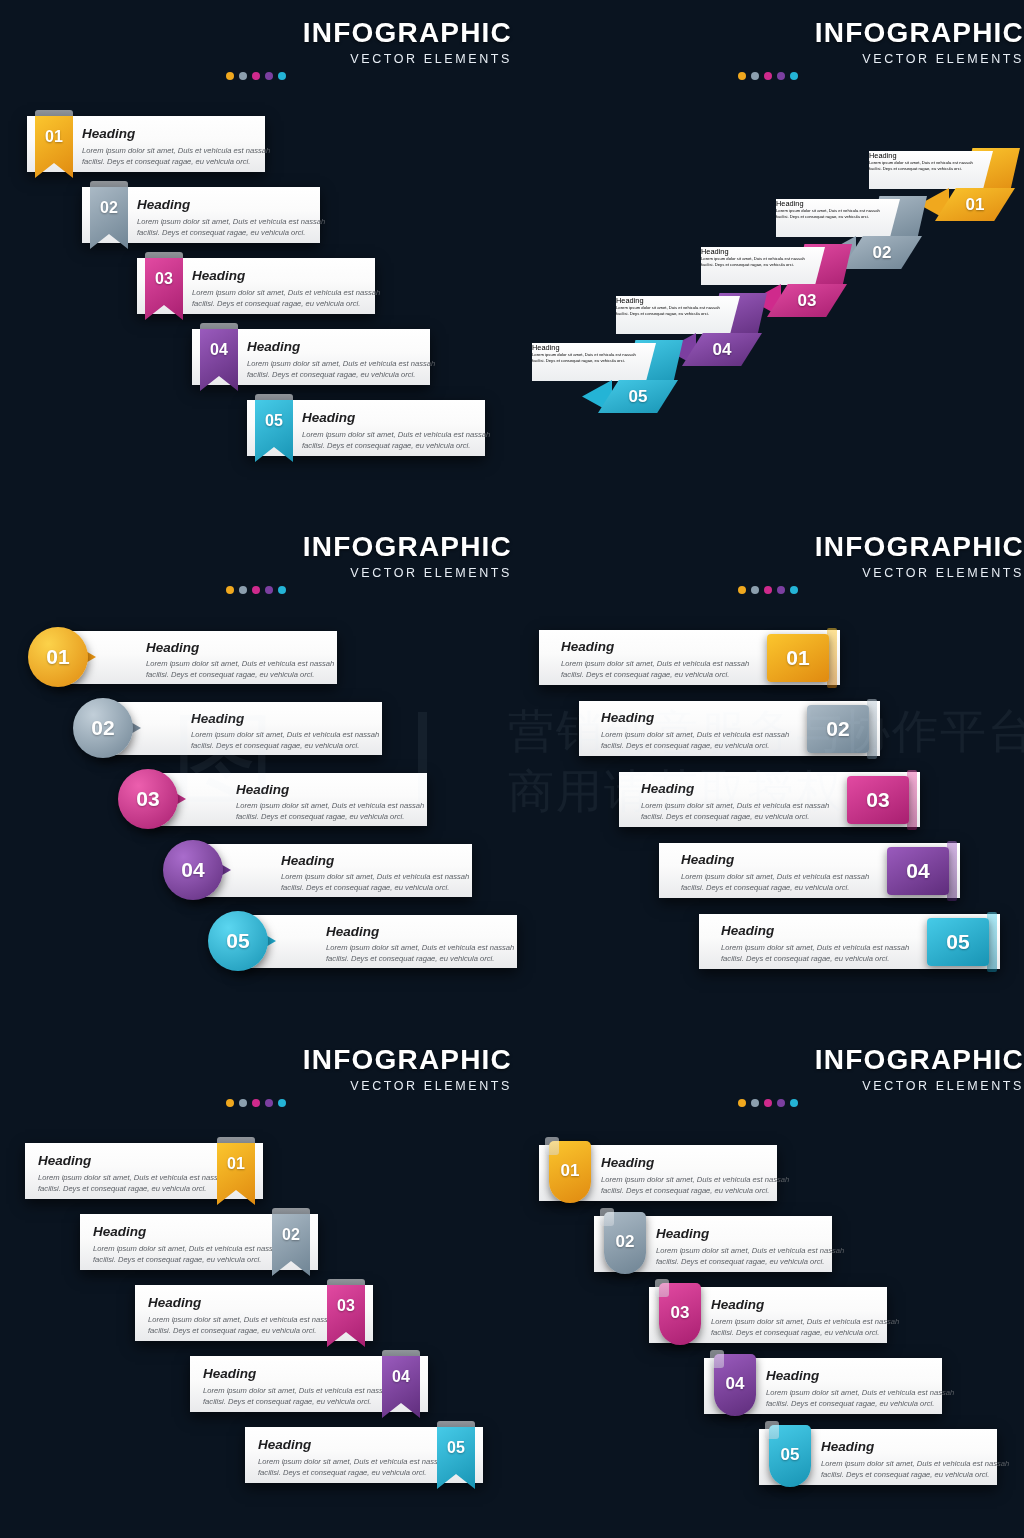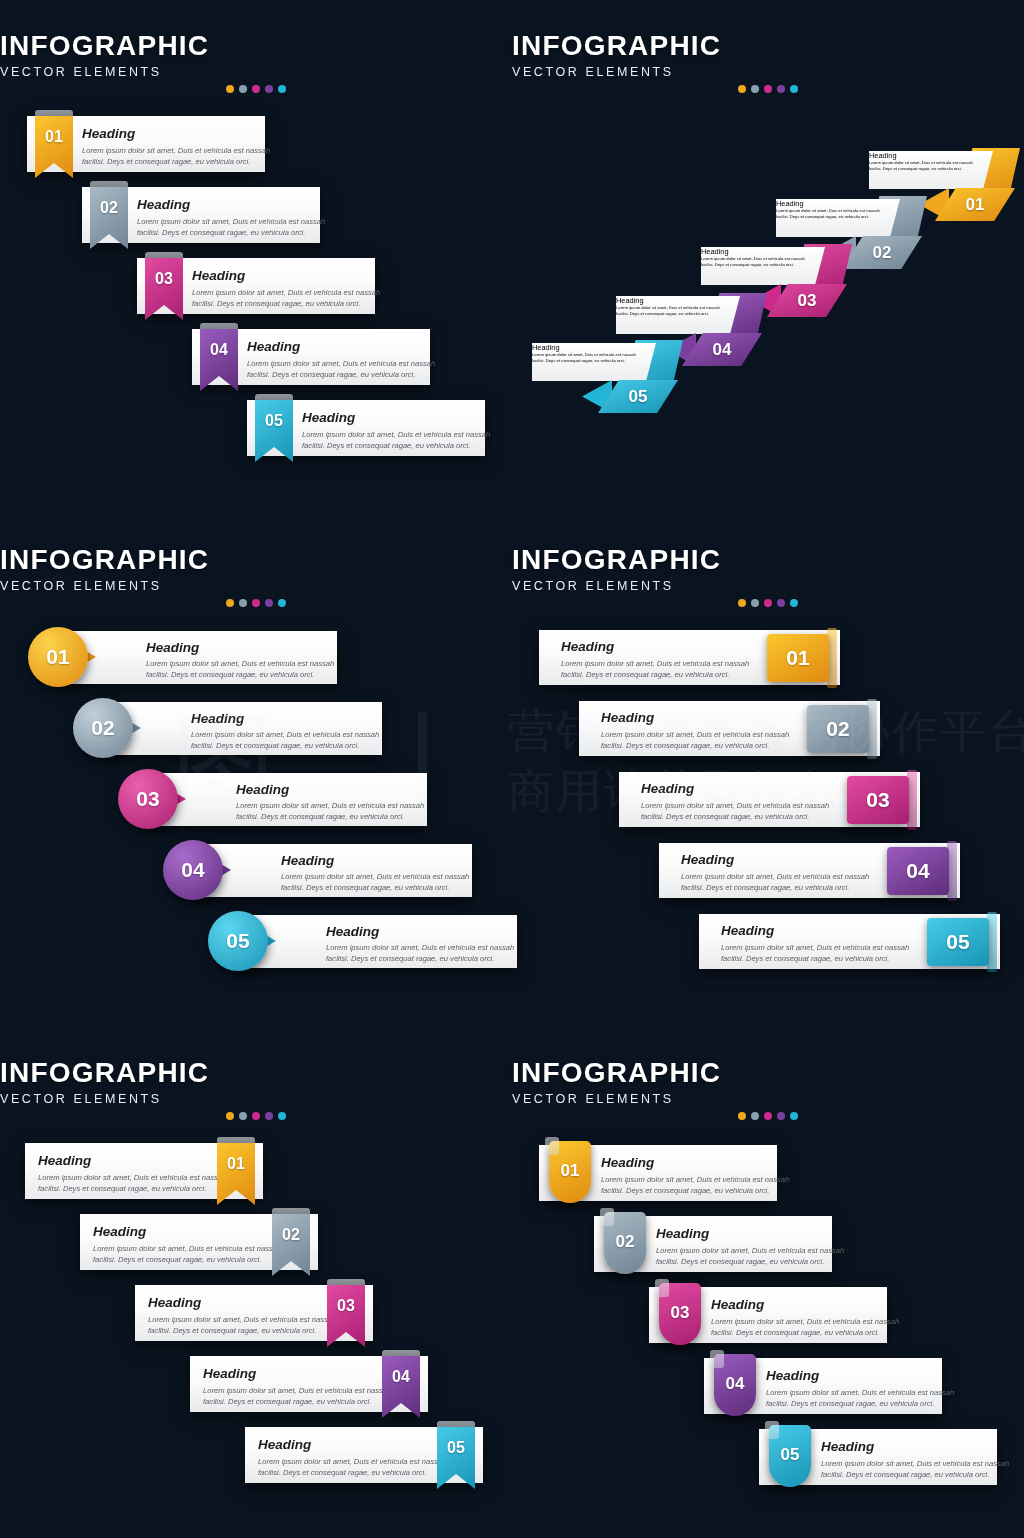--- a/index.html
+++ b/index.html
@@ -28,21 +28,21 @@
   .wm-cn1, .wm-cn2 {
     position:absolute; left:508px; color:#cfe2f5;
     font-size:46px; line-height:50px; letter-spacing:2px;
     font-family:"DejaVu Sans", sans-serif; white-space:nowrap;
   }
   .wm-cn1 { top:16px; }
   .wm-cn2 { top:76px; }
 
   
   .panel { position:absolute; }
-  .ptitle { position:absolute; width:100%; text-align:left;margin-top:13px; }
+  .ptitle { position:absolute; width:100%; text-align:right; }
   .ptitle .t1 {
     font-size:28px; font-weight:bold; color:#ffffff;
     letter-spacing:1.2px; line-height:30px;
     font-family:"Liberation Sans", sans-serif;
     text-shadow:0 1px 3px rgba(0,0,0,.6);
   }
   .ptitle .t2 {
     font-size:12.5px; color:#e8eef5; letter-spacing:2.6px;
     line-height:20px; margin-top:1px;
   }

